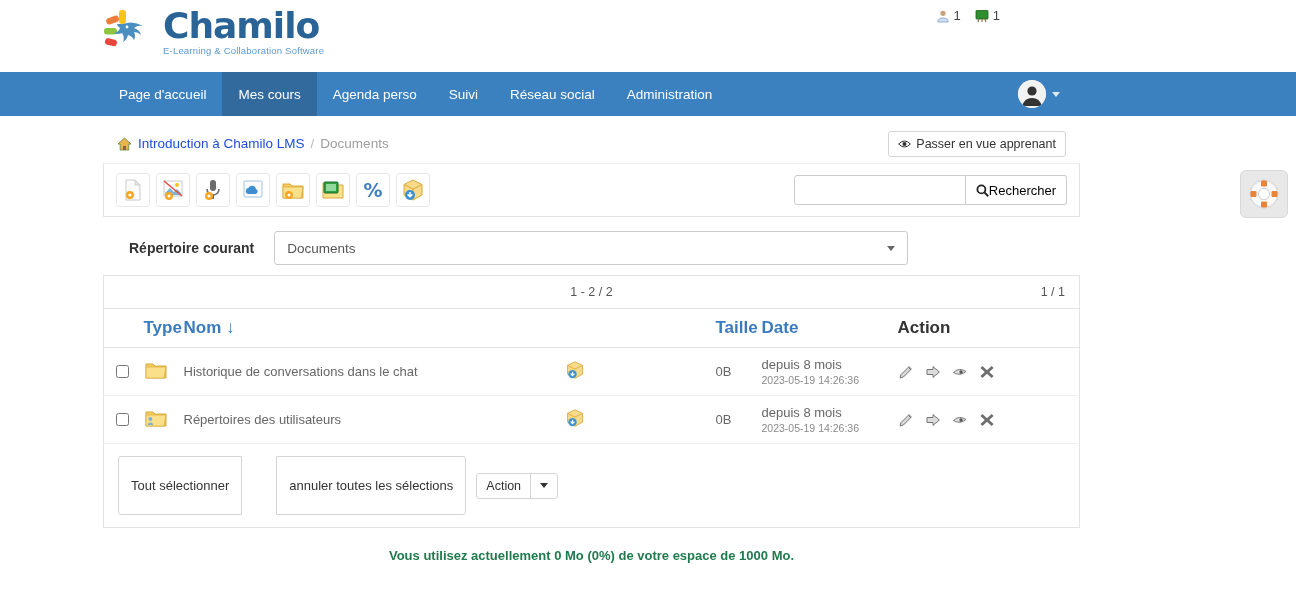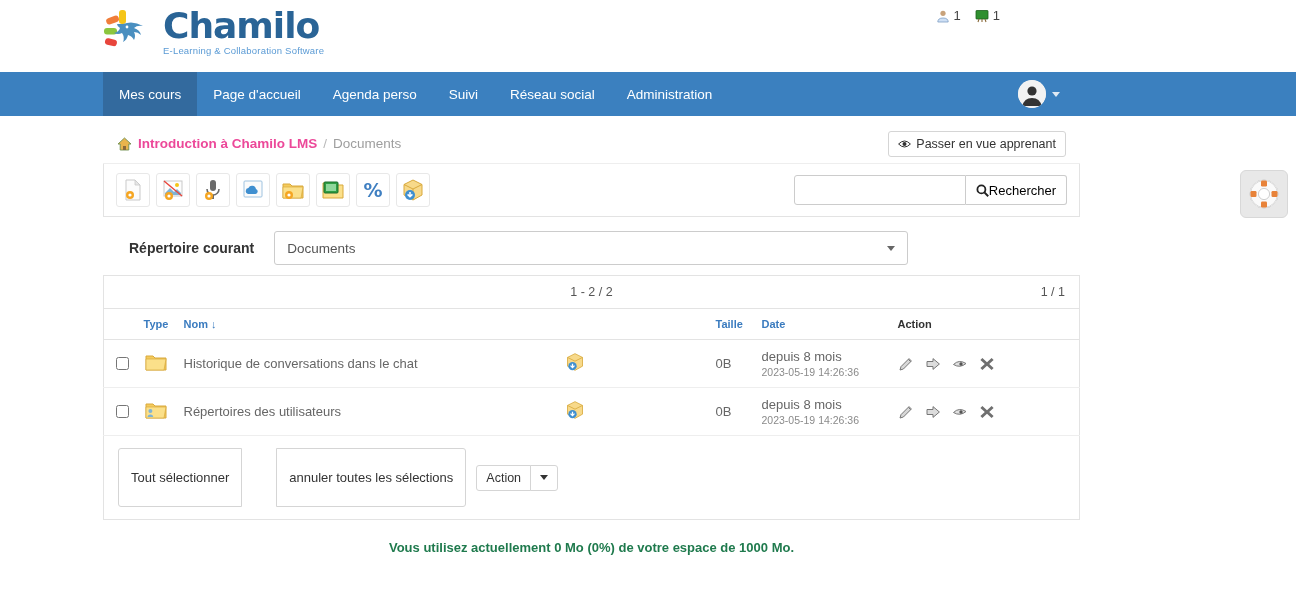--- a/index.html
+++ b/index.html
@@ -31,21 +31,21 @@
   .nav-item.active { background:#336a9e; }
   .nav-user { position:absolute; right:236px; top:0; height:44px; display:flex; align-items:center; gap:6px; cursor:pointer; }
   .avatar { width:28px; height:28px; border-radius:50%; background:#f0f0f0; display:flex; align-items:center; justify-content:center; overflow:hidden; }
   .caret-w { width:0;height:0;border-left:4px solid transparent;border-right:4px solid transparent;border-top:5px solid #dfe9f3; }
 
   
   .content { position:relative; padding-left:103px; padding-right:216px; }
 
   .bc-row { display:flex; align-items:center; justify-content:space-between; border-bottom:1px solid #eee; height:40px; padding:0 14px; margin-top:8px; }
   .bc { display:flex; align-items:center; gap:6px; font-size:13.5px; }
-  .bc a { color:#ec4899; text-decoration:none;font-weight:bold; }
+  .bc a { color:#1d4ed8; text-decoration:none; }
   .bc .sep { color:#b9b9b9; }
   .bc .cur { color:#9e9e9e; }
   .btn { display:inline-flex; align-items:center; gap:5px; border:1px solid #d5d5d5; background:#fff; border-radius:3px;
          font-size:12.5px; color:#333; padding:5px 9px; cursor:pointer; font-family:"Liberation Sans", sans-serif; }
 
   .toolbar { display:flex; align-items:center; justify-content:space-between; border:1px solid #e3e3e3; border-top:none; padding:9px 12px; }
   .tools { display:flex; gap:6px; }
   .tool { width:34px; height:34px; border:1px solid #e8e8e8; border-radius:3px; background:#fff; display:flex; align-items:center; justify-content:center; cursor:pointer; }
   .searchwrap { display:flex; }
   .searchwrap input { width:172px; height:30px; border:1px solid #ccc; border-radius:3px 0 0 3px; padding:0 8px; font-size:13px; outline:none; font-family:"Liberation Sans", sans-serif; }
@@ -55,21 +55,21 @@
   .dirlabel { font-size:14px; font-weight:bold; color:#333; }
   .selbox { position:relative; width:634px; height:34px; border:1px solid #ccc; border-radius:3px; background:#fff;
             display:flex; align-items:center; padding:0 12px; font-size:13.5px; color:#555; cursor:pointer; }
   .selbox .scar { position:absolute; right:12px; width:0;height:0;border-left:4px solid transparent;border-right:4px solid transparent;border-top:5px solid #666; }
 
   .pager { position:relative; border:1px solid #e3e3e3; height:34px; display:flex; align-items:center; justify-content:center; font-size:12.5px; color:#555; }
   .pager .right { position:absolute; right:14px; }
 
   
   table.docs { width:100%; border-collapse:collapse; border:1px solid #e3e3e3; border-top:none; table-layout:fixed; }
-  table.docs th { font-size:11px; color:#3a7bbf; text-align:left; padding:9px 8px; border-bottom:1px solid #e3e3e3; font-weight:bold; }
+  table.docs th { font-size:17px; color:#3a7bbf; text-align:left; padding:9px 8px; border-bottom:1px solid #e3e3e3; font-weight:bold; }
   table.docs th.plain { color:#333; }
   table.docs td { padding:8px; border-bottom:1px solid #eee; font-size:13px; color:#666; vertical-align:middle; }
   tr.row td { height:48px; }
   .c-chk { width:32px; text-align:center; }
   .c-type { width:40px; text-align:center; }
   .c-name { }
   .c-dl { width:34px; text-align:center; }
   .c-size { width:46px; }
   .c-date { width:136px; }
   .c-act { width:190px; }
@@ -131,22 +131,22 @@
           <rect x="1" y="1.5" width="12" height="8.5" rx="0.6" fill="#2f8f2f" stroke="#1d5f1d" stroke-width="0.8"></rect>
           <path d="M4 10 L3 13 M10 10 L11 13 M7 10 L7 13" stroke="#8a6a3a" stroke-width="1.1"></path>
         </svg>
         <span>1</span>
       </div>
     </div>
   </div>
 
   <div class="navbar">
     <div class="nav-items">
+      <div class="nav-item">Page d'accueil</div>
       <div class="nav-item active">Mes cours</div>
-      <div class="nav-item">Page d'accueil</div>
       <div class="nav-item">Agenda perso</div>
       <div class="nav-item">Suivi</div>
       <div class="nav-item">Réseau social</div>
       <div class="nav-item">Administration</div>
     </div>
     <div class="nav-user">
       <div class="avatar">
         <svg width="28" height="28" viewBox="0 0 28 28">
           <circle cx="14" cy="14" r="14" fill="#f2f2f2"></circle>
           <circle cx="14" cy="11" r="4.6" fill="#333"></circle>

